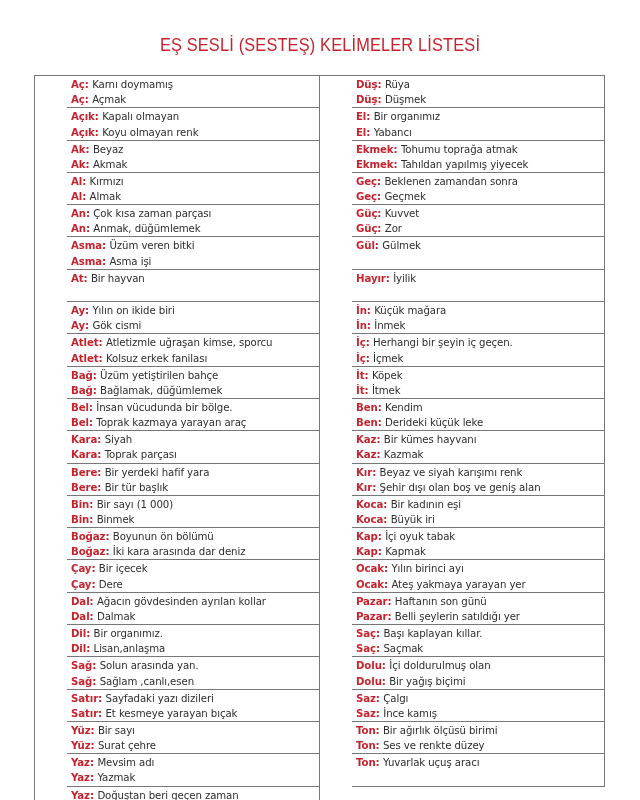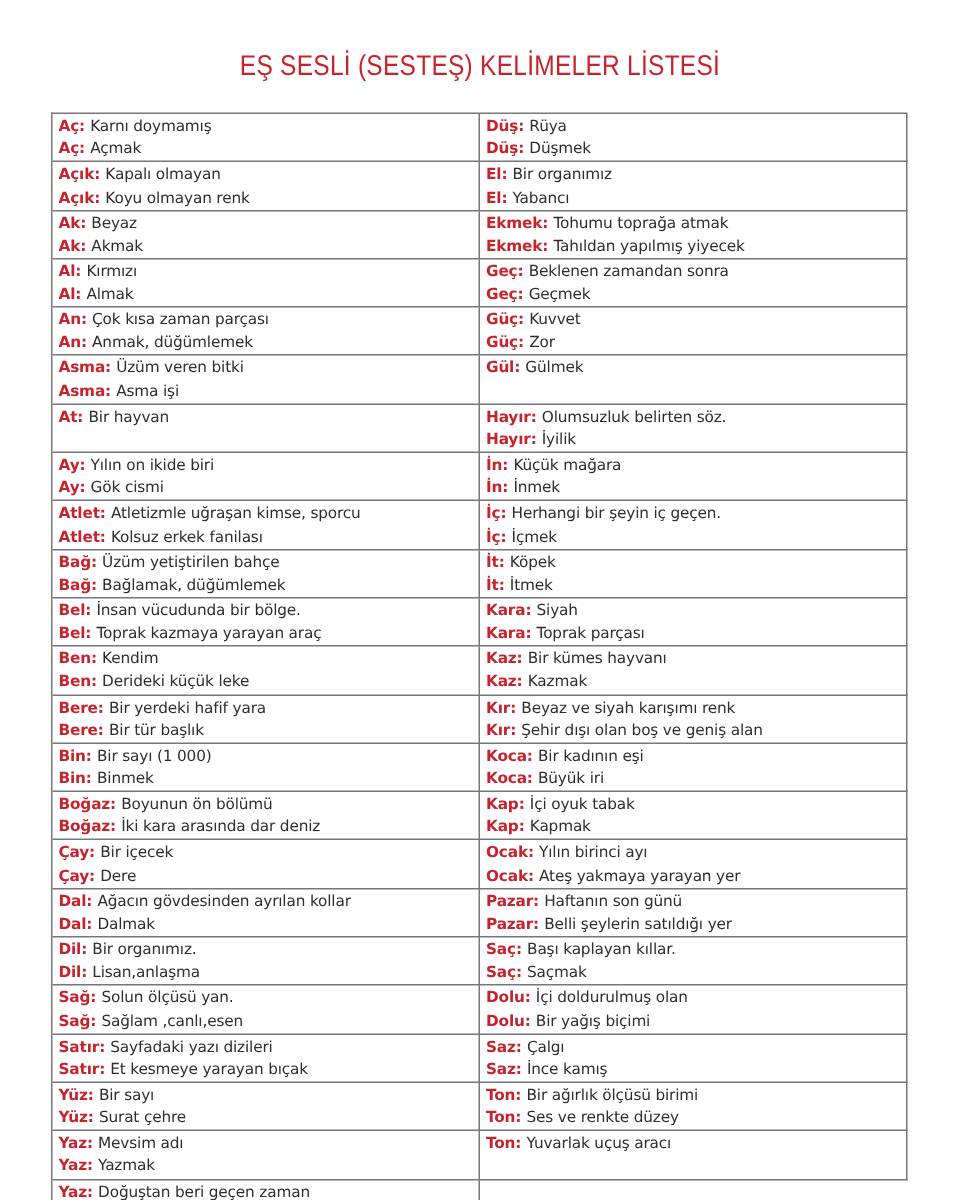--- a/index.html
+++ b/index.html
@@ -39,20 +39,21 @@
     border-top: 1.5px solid #777;
     border-left: 1.5px solid #777;
   }
   .cell {
     box-sizing: border-box;
     height: 32.3px;
     border-right: 1.5px solid #777;
     border-bottom: 1.5px solid #777;
     padding: 1px 0 0 4px;
     overflow: hidden;
+    margin-left: 32px;
   }
   .line {
     font-size: 10.2px;
     line-height: 15.2px;
     white-space: nowrap;
     color: #2d2d2d;
     letter-spacing: -0.1px;
   }
   .word {
     color: #c5242e;
@@ -109,21 +110,20 @@
       <div class="line"><span class="word">Asma</span><span class="word">: </span><span>Üzüm veren bitki</span></div>
       <div class="line"><span class="word">Asma</span><span class="word">: </span><span>Asma işi</span></div>
     </div>
     <div class="cell">
       <div class="line"><span class="word">Gül</span><span class="word">: </span><span>Gülmek</span></div>
     </div>
     <div class="cell">
       <div class="line"><span class="word">At</span><span class="word">: </span><span>Bir hayvan</span></div>
     </div>
     <div class="cell">
-      <div class="line"><span class="word">Hayır</span><span class="word">: </span><span>Olumsuzluk belirten söz.</span></div>
       <div class="line"><span class="word">Hayır</span><span class="word">: </span><span>İyilik</span></div>
     </div>
     <div class="cell">
       <div class="line"><span class="word">Ay</span><span class="word">: </span><span>Yılın on ikide biri</span></div>
       <div class="line"><span class="word">Ay</span><span class="word">: </span><span>Gök cismi</span></div>
     </div>
     <div class="cell">
       <div class="line"><span class="word">İn</span><span class="word">: </span><span>Küçük mağara</span></div>
       <div class="line"><span class="word">İn</span><span class="word">: </span><span>İnmek</span></div>
     </div>
@@ -141,28 +141,28 @@
     </div>
     <div class="cell">
       <div class="line"><span class="word">İt</span><span class="word">: </span><span>Köpek</span></div>
       <div class="line"><span class="word">İt</span><span class="word">: </span><span>İtmek</span></div>
     </div>
     <div class="cell">
       <div class="line"><span class="word">Bel</span><span class="word">: </span><span>İnsan vücudunda bir  bölge.</span></div>
       <div class="line"><span class="word">Bel</span><span class="word">: </span><span>Toprak kazmaya yarayan araç</span></div>
     </div>
     <div class="cell">
+      <div class="line"><span class="word">Ben</span><span class="word">: </span><span>Kendim</span></div>
+      <div class="line"><span class="word">Ben</span><span class="word">: </span><span>Derideki küçük leke</span></div>
+    </div>
+    <div class="cell">
       <div class="line"><span class="word">Kara</span><span class="word">: </span><span>Siyah</span></div>
       <div class="line"><span class="word">Kara</span><span class="word">: </span><span>Toprak parçası</span></div>
     </div>
     <div class="cell">
-      <div class="line"><span class="word">Ben</span><span class="word">: </span><span>Kendim</span></div>
-      <div class="line"><span class="word">Ben</span><span class="word">: </span><span>Derideki küçük leke</span></div>
-    </div>
-    <div class="cell">
       <div class="line"><span class="word">Kaz</span><span class="word">: </span><span>Bir kümes hayvanı</span></div>
       <div class="line"><span class="word">Kaz</span><span class="word">: </span><span>Kazmak</span></div>
     </div>
     <div class="cell">
       <div class="line"><span class="word">Bere</span><span class="word">: </span><span>Bir yerdeki hafif yara</span></div>
       <div class="line"><span class="word">Bere</span><span class="word">: </span><span>Bir tür başlık</span></div>
     </div>
     <div class="cell">
       <div class="line"><span class="word">Kır</span><span class="word">: </span><span>Beyaz ve siyah karışımı renk</span></div>
       <div class="line"><span class="word">Kır</span><span class="word">: </span><span>Şehir dışı olan boş ve geniş alan</span></div>
@@ -201,21 +201,21 @@
     </div>
     <div class="cell">
       <div class="line"><span class="word">Dil</span><span class="word">: </span><span>Bir organımız.</span></div>
       <div class="line"><span class="word">Dil</span><span class="word">: </span><span>Lisan,anlaşma</span></div>
     </div>
     <div class="cell">
       <div class="line"><span class="word">Saç</span><span class="word">: </span><span>Başı kaplayan kıllar.</span></div>
       <div class="line"><span class="word">Saç</span><span class="word">: </span><span>Saçmak</span></div>
     </div>
     <div class="cell">
-      <div class="line"><span class="word">Sağ</span><span class="word">: </span><span>Solun ölçüsü yan.</span></div>
+      <div class="line"><span class="word">Sağ</span><span class="word">: </span><span>Solun arasında yan.</span></div>
       <div class="line"><span class="word">Sağ</span><span class="word">: </span><span>Sağlam ,canlı,esen</span></div>
     </div>
     <div class="cell">
       <div class="line"><span class="word">Dolu</span><span class="word">: </span><span>İçi doldurulmuş olan</span></div>
       <div class="line"><span class="word">Dolu</span><span class="word">: </span><span>Bir yağış biçimi</span></div>
     </div>
     <div class="cell">
       <div class="line"><span class="word">Satır</span><span class="word">: </span><span>Sayfadaki yazı dizileri</span></div>
       <div class="line"><span class="word">Satır</span><span class="word">: </span><span>Et kesmeye yarayan bıçak</span></div>
     </div>

